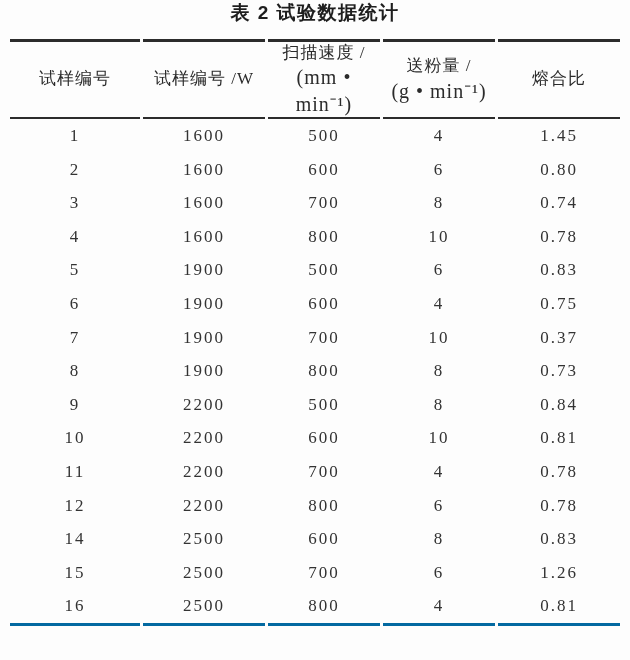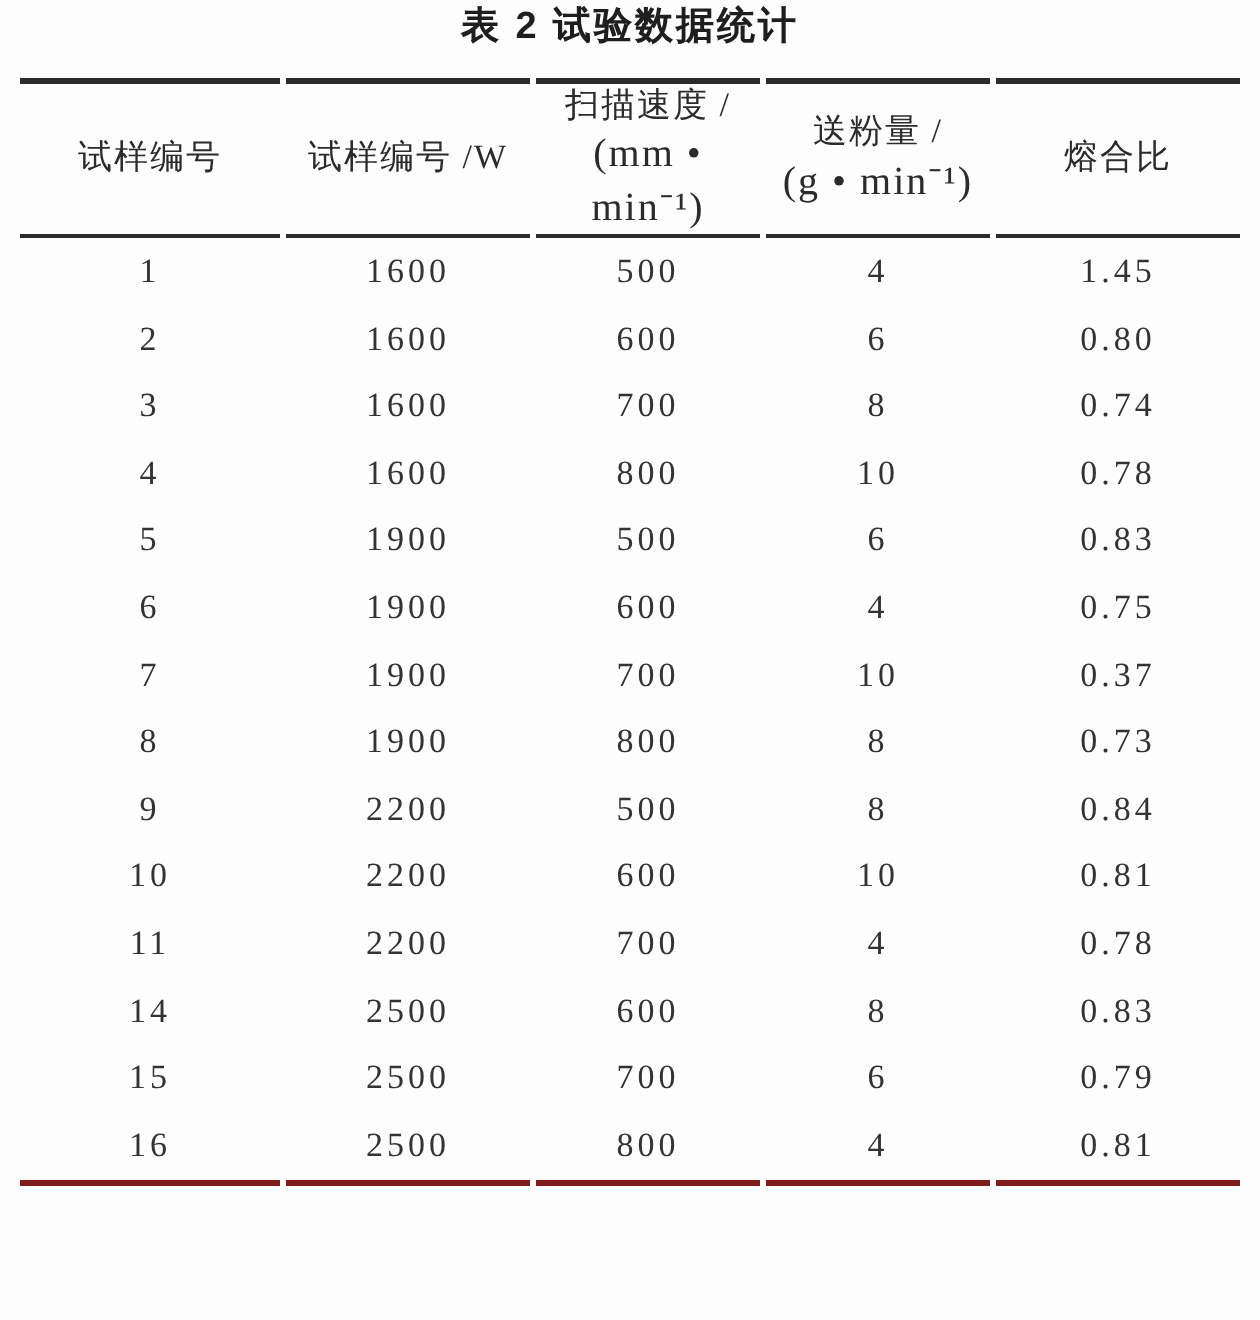--- a/index.html
+++ b/index.html
@@ -46,21 +46,21 @@
   table.datatable td {
     font-size: 17px;
     letter-spacing: 2px;
     text-align: center;
     vertical-align: middle;
     height: 33.6px;
     padding: 0;
     color: #333333;
   }
   table.datatable tr.last-row td {
-    border-bottom: 3px solid #7f1d1d;
+    border-bottom: 3px solid #0369a1;
   }
   .hline2 { font-size: 20px; }
 </style>
 </head>
 <body>
 
 <div class="page">
 
   <div class="caption">表 2 试验数据统计</div>
 
@@ -159,32 +159,39 @@
         <td>0.81</td>
       </tr>
       <tr>
         <td>11</td>
         <td>2200</td>
         <td>700</td>
         <td>4</td>
         <td>0.78</td>
       </tr>
       <tr>
+        <td>12</td>
+        <td>2200</td>
+        <td>800</td>
+        <td>6</td>
+        <td>0.78</td>
+      </tr>
+      <tr>
         <td>14</td>
         <td>2500</td>
         <td>600</td>
         <td>8</td>
         <td>0.83</td>
       </tr>
       <tr>
         <td>15</td>
         <td>2500</td>
         <td>700</td>
         <td>6</td>
-        <td>0.79</td>
+        <td>1.26</td>
       </tr>
       <tr class="last-row">
         <td>16</td>
         <td>2500</td>
         <td>800</td>
         <td>4</td>
         <td>0.81</td>
       </tr>
     </tbody>
   </table>

